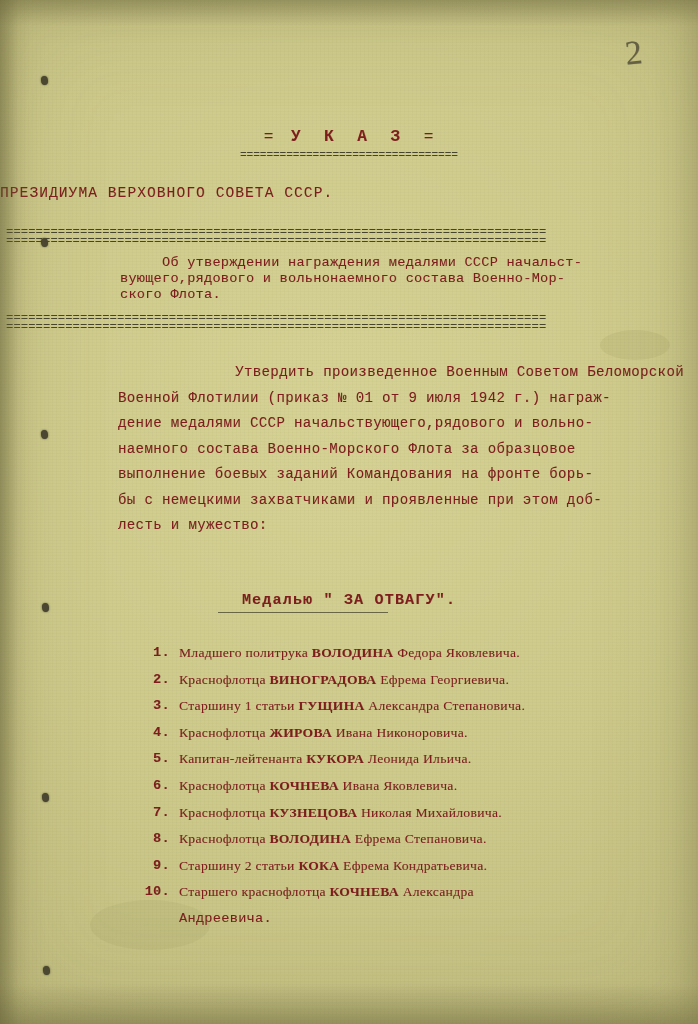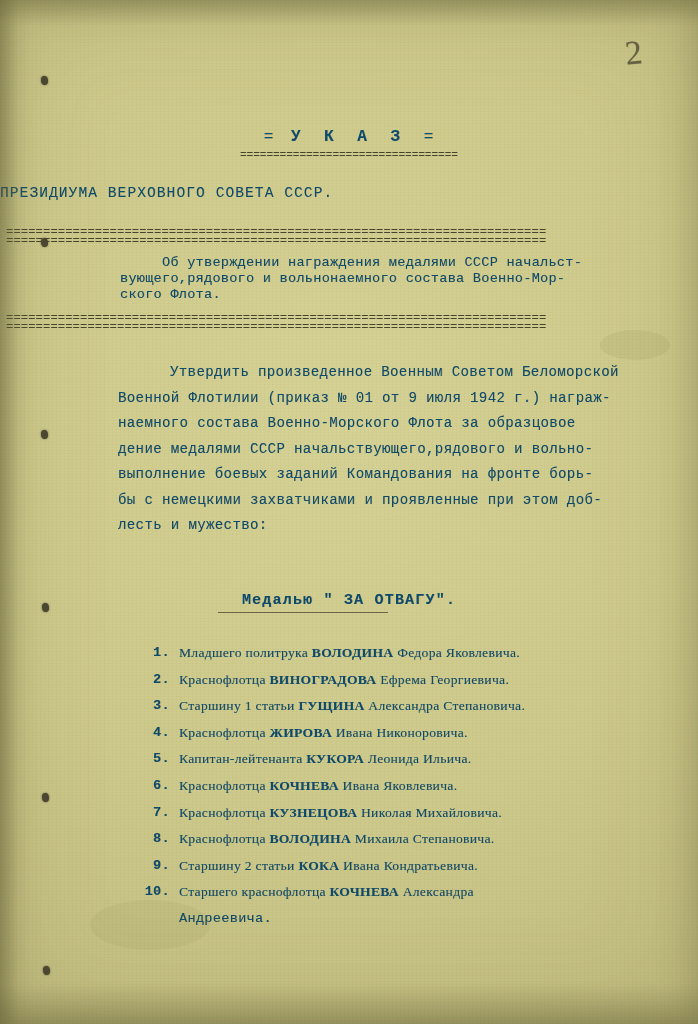--- a/index.html
+++ b/index.html
@@ -74,21 +74,21 @@
 
   .content {
     position: absolute;
     inset: 0;
     color: #3b3a28;
   }
 
   
   .typed {
     font-family: "Liberation Mono", "DejaVu Sans Mono", monospace;
-    color: #0c4a6e;
+    color: #7f1d1d;
     letter-spacing: 0.4px;
     text-shadow: 0.4px 0.3px 0 rgba(90,85,50,0.35);
   }
 
   .pagenum {
     position: absolute;
     right: 56px;
     top: 34px;
     font-family: "Liberation Serif", serif;
     font-size: 34px;
@@ -164,21 +164,21 @@
 
   .body {
     position: absolute;
     left: 118px;
     top: 360px;
     width: 566px;
     font-size: 14px;
     line-height: 25.5px;
     letter-spacing: 0.4px;
   }
-  .body .first { text-indent: 52px; }
+  .body .first { text-indent: 52px; text-align: right; }
 
   .medal {
     position: absolute;
     left: 0; right: 0;
     top: 592px;
     text-align: center;
     font-size: 15px;
     font-weight: bold;
     letter-spacing: 1.2px;
   }
@@ -259,22 +259,22 @@
       <div>вующего,рядового и вольнонаемного состава Военно-Мор-</div>
       <div>ского Флота.</div>
     </div>
 
     <div class="rule r2 typed">=========================================================================</div>
     <div class="rule r2b typed">=========================================================================</div>
 
     <div class="body typed">
       <div class="first">Утвердить произведенное Военным Советом Беломорской</div>
       <div>Военной Флотилии (приказ № 01 от 9 июля 1942 г.) награж-</div>
+      <div>дение медалями СССР начальствующего,рядового и вольно-</div>
       <div>наемного состава Военно-Морского Флота за образцовое</div>
-      <div>дение медалями СССР начальствующего,рядового и вольно-</div>
       <div>выполнение боевых заданий Командования на фронте борь-</div>
       <div>бы с немецкими захватчиками и проявленные при этом доб-</div>
       <div>лесть и мужество:</div>
     </div>
 
     <div class="medal typed">Медалью " ЗА ОТВАГУ".</div>
     <div class="medal-underline"></div>
 
     <div class="list typed">
 
@@ -339,30 +339,30 @@
           <span class="b">КУЗНЕЦОВА</span>
           <span>Николая Михайловича.</span>
         </div>
       </div>
 
       <div class="row">
         <div class="num">8.</div>
         <div class="txt">
           <span>Краснофлотца</span>
           <span class="b">ВОЛОДИНА</span>
-          <span>Михаила Степановича.</span>
+          <span>Ефрема Степановича.</span>
         </div>
       </div>
 
       <div class="row">
         <div class="num">9.</div>
         <div class="txt">
           <span>Старшину 2 статьи</span>
           <span class="b">КОКА</span>
-          <span>Ивана Кондратьевича.</span>
+          <span>Ефрема Кондратьевича.</span>
         </div>
       </div>
 
       <div class="row">
         <div class="num">10.</div>
         <div class="txt">
           <span>Старшего краснофлотца</span>
           <span class="b">КОЧНЕВА</span>
           <span>Александра</span>
         </div>

